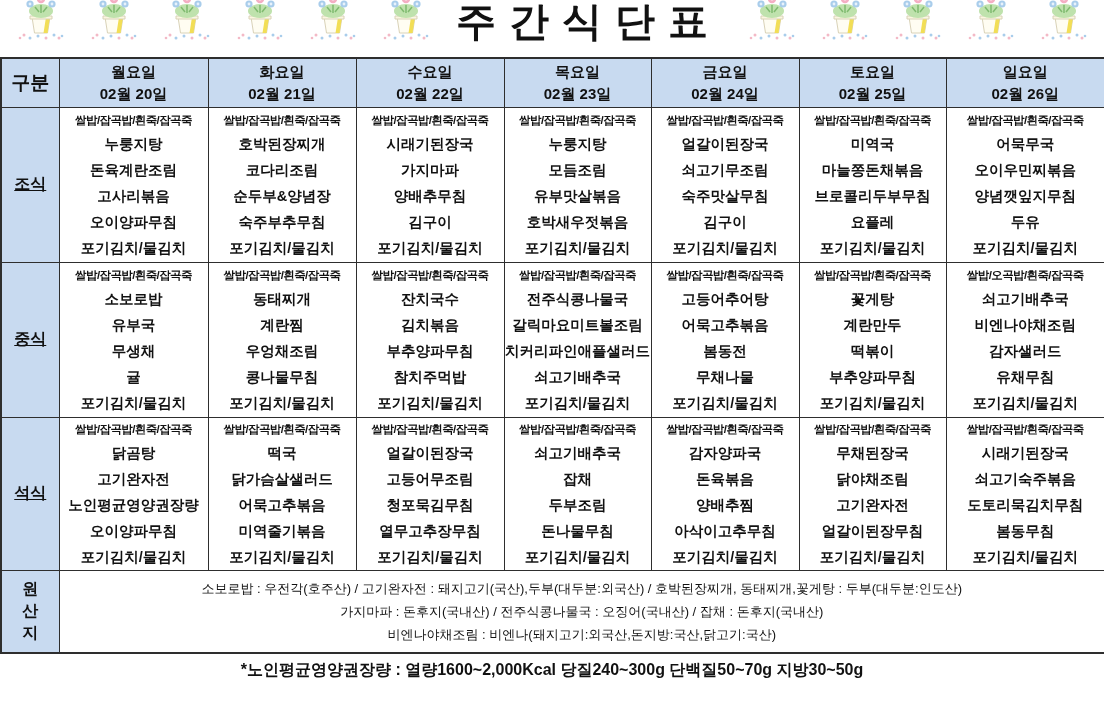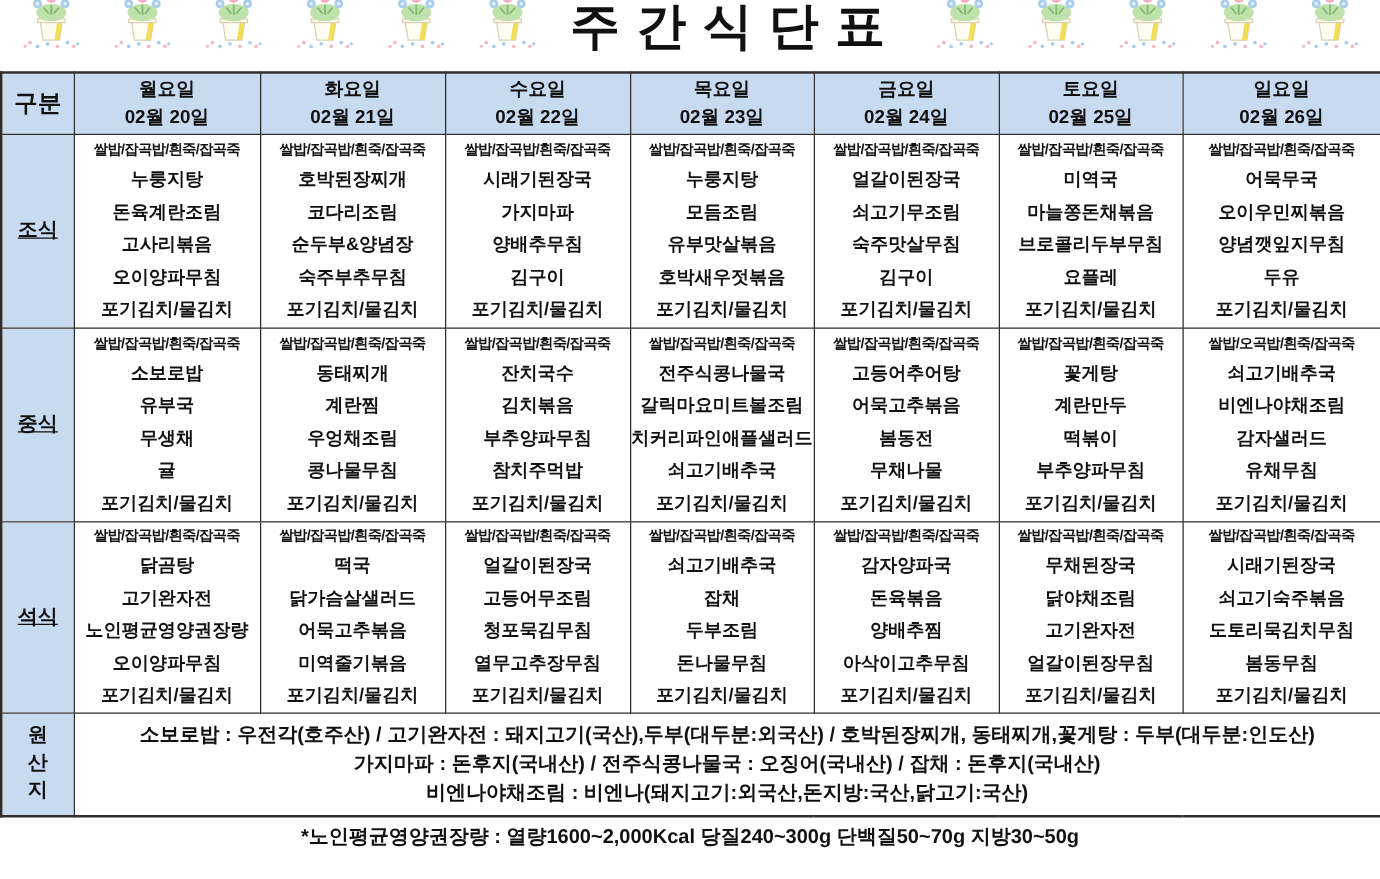--- a/index.html
+++ b/index.html
@@ -37,21 +37,21 @@
   .day-name{font-size:15px;font-weight:bold;line-height:22px;}
   .day-date{font-size:15px;font-weight:bold;line-height:22px;}
   td.meal-cell{vertical-align:top;}
   .rice-line{
     font-size:11.5px;font-weight:bold;letter-spacing:-0.6px;
     line-height:22px;white-space:nowrap;
   }
   .menu-item{font-size:14.5px;font-weight:bold;line-height:26px;white-space:nowrap;}
   th.meal-label{background:var(--header-bg);font-size:16px;font-weight:bold;text-decoration:underline;}
   th.origin-label{background:var(--header-bg);font-size:16px;font-weight:bold;line-height:22px;}
-  td.origin-cell{font-size:16px;font-weight:bold;}
+  td.origin-cell{font-size:13px;font-weight:normal;}
   .origin-line{line-height:23px;white-space:nowrap;}
   
   .footer{padding-top:4px;text-align:center;}
   .footer-note-1{font-size:15px;font-weight:bold;text-decoration:underline;line-height:22px;}
   .footer-note-2{font-size:16px;font-weight:bold;line-height:24px;}
 </style>
 </head>
 <body>
 
 <div class="top-band">

